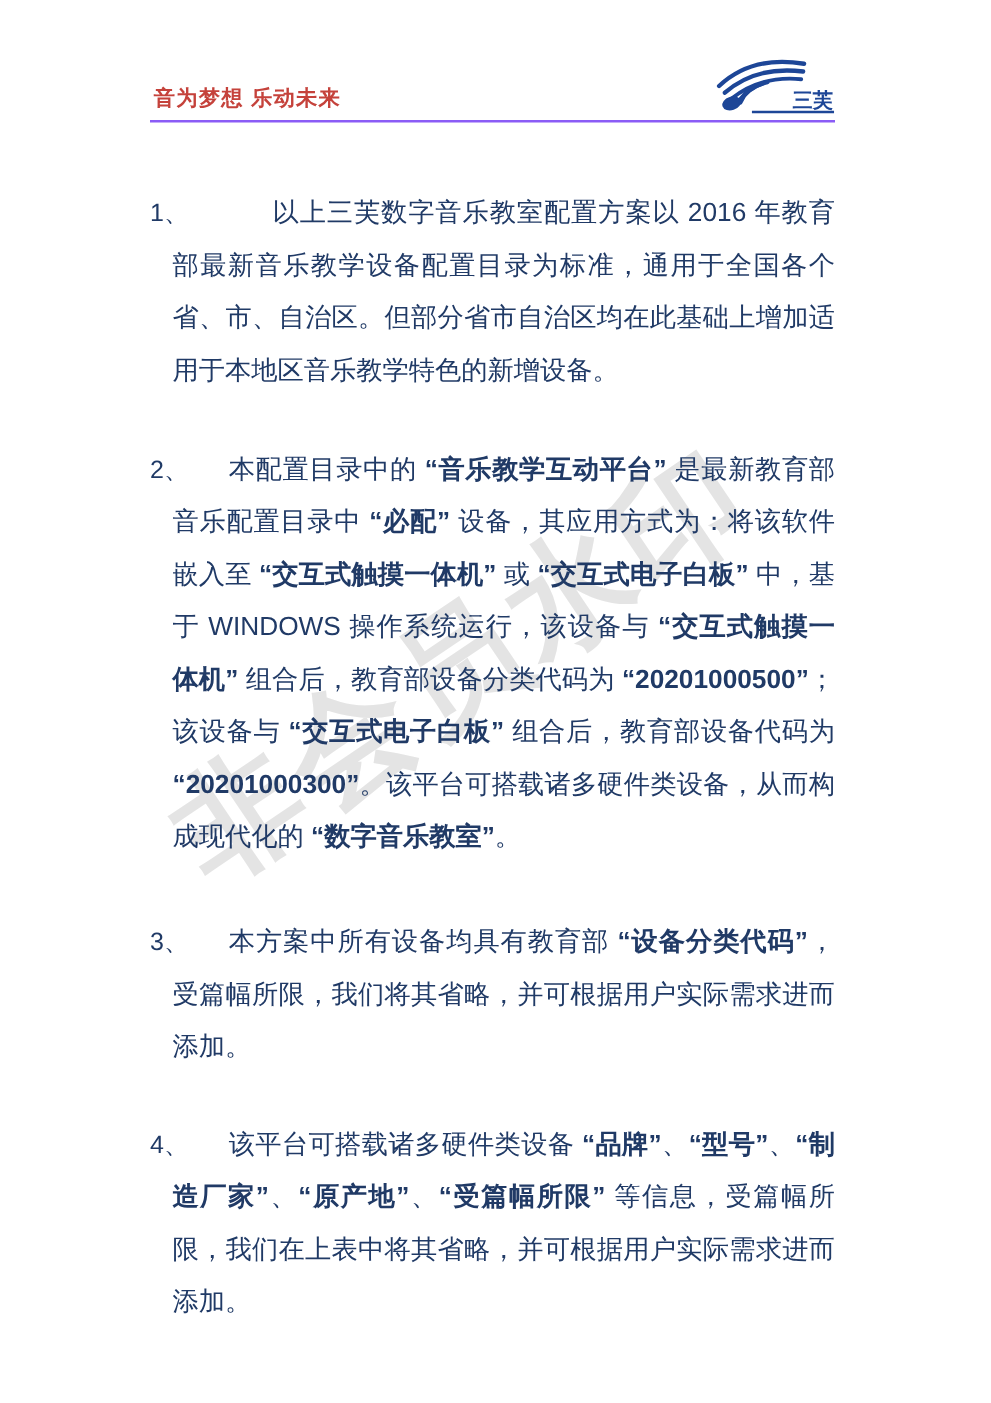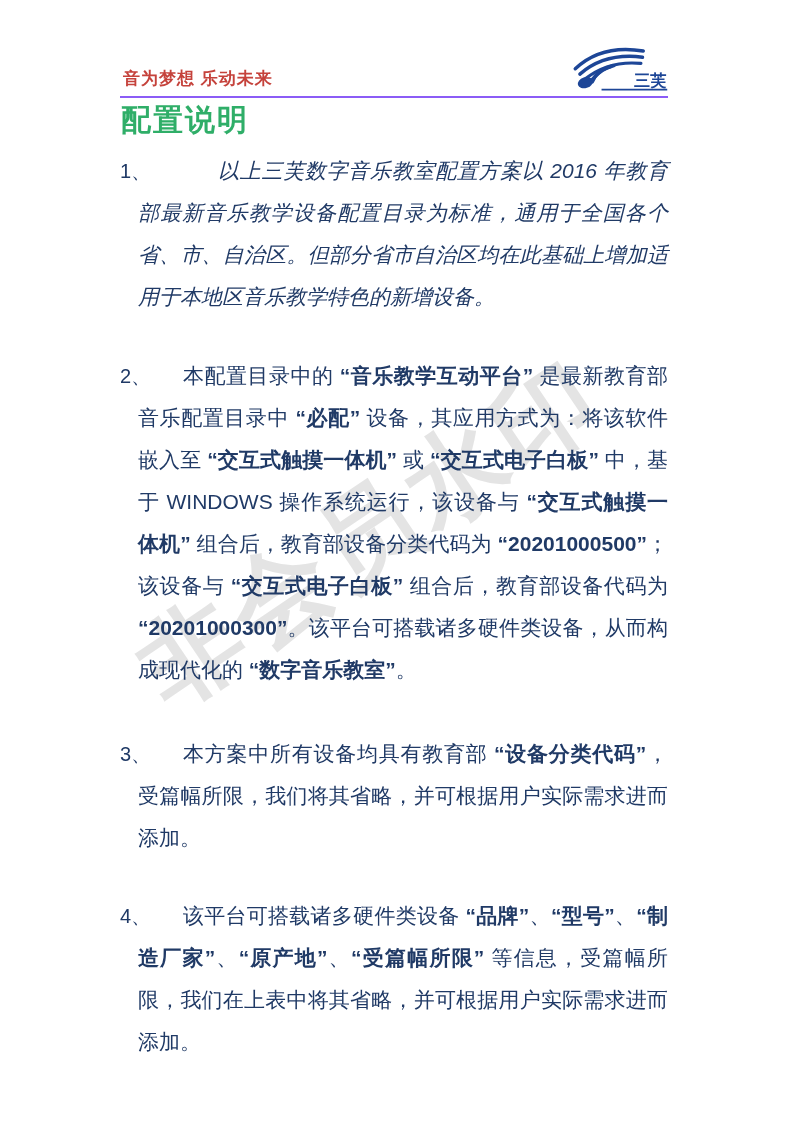--- a/index.html
+++ b/index.html
@@ -73,21 +73,21 @@
     padding-left:18px;
     text-align:justify;
   }
   .para .pnum{
     position:absolute;
     left:0;top:0;
     font-size:20px;
     color:#203a66;
   }
   .para .ptext{display:block;}
-  .para:nth-child(1) .ptext{text-indent:80px;font-style:italic;}
+  .para:nth-child(1) .ptext{text-indent:80px;}
   .para:nth-child(n+2) .ptext{text-indent:45px;}
   .para:nth-child(1){margin-bottom:37px;}
   .para:nth-child(2){margin-bottom:42px;}
   .para:nth-child(3){margin-bottom:36px;}
   .b{font-weight:700;}
 </style>
 </head>
 <body>
 
 <div class="page">
@@ -105,21 +105,20 @@
           <path d="M33,47 Q45,32 62,28" stroke-width="4.5"></path>
         </g>
         <ellipse cx="25" cy="50" rx="10" ry="7" transform="rotate(-18 25 50)" fill="#1d4697"></ellipse>
         <path d="M34,49 Q40,34 58,29" stroke="#1d4697" stroke-width="4.5" fill="none" stroke-linecap="round"></path>
         <text x="88" y="54" font-size="21" font-weight="700" fill="#1d4697">三芙</text>
         <line x1="46" y1="59" x2="131" y2="59" stroke="#1d4697" stroke-width="2.5"></line>
       </svg>
     </div>
   </div>
 
-  <h1 class="page-title">配置说明</h1>
 
   <div class="content">
     <div class="para">
       <span class="pnum">1、</span>
       <span class="ptext"><span>以上三芙数字音乐教室配置方案以 2016 年教育部最新音乐教学设备配置目录为标准，通用于全国各个省、市、自治区。但部分省市自治区均在此基础上增加适用于本地区音乐教学特色的新增设备。</span></span>
     </div>
     <div class="para">
       <span class="pnum">2、</span>
       <span class="ptext"><span>本配置目录中的 </span><span class="b">“音乐教学互动平台”</span><span> 是最新教育部音乐配置目录中 </span><span class="b">“必配”</span><span> 设备，其应用方式为：将该软件嵌入至 </span><span class="b">“交互式触摸一体机”</span><span> 或 </span><span class="b">“交互式电子白板”</span><span> 中，基于 WINDOWS 操作系统运行，该设备与 </span><span class="b">“交互式触摸一体机”</span><span> 组合后，教育部设备分类代码为 </span><span class="b">“20201000500”</span><span>；该设备与 </span><span class="b">“交互式电子白板”</span><span> 组合后，教育部设备代码为 </span><span class="b">“20201000300”</span><span>。该平台可搭载诸多硬件类设备，从而构成现代化的 </span><span class="b">“数字音乐教室”</span><span>。</span></span>
     </div>

